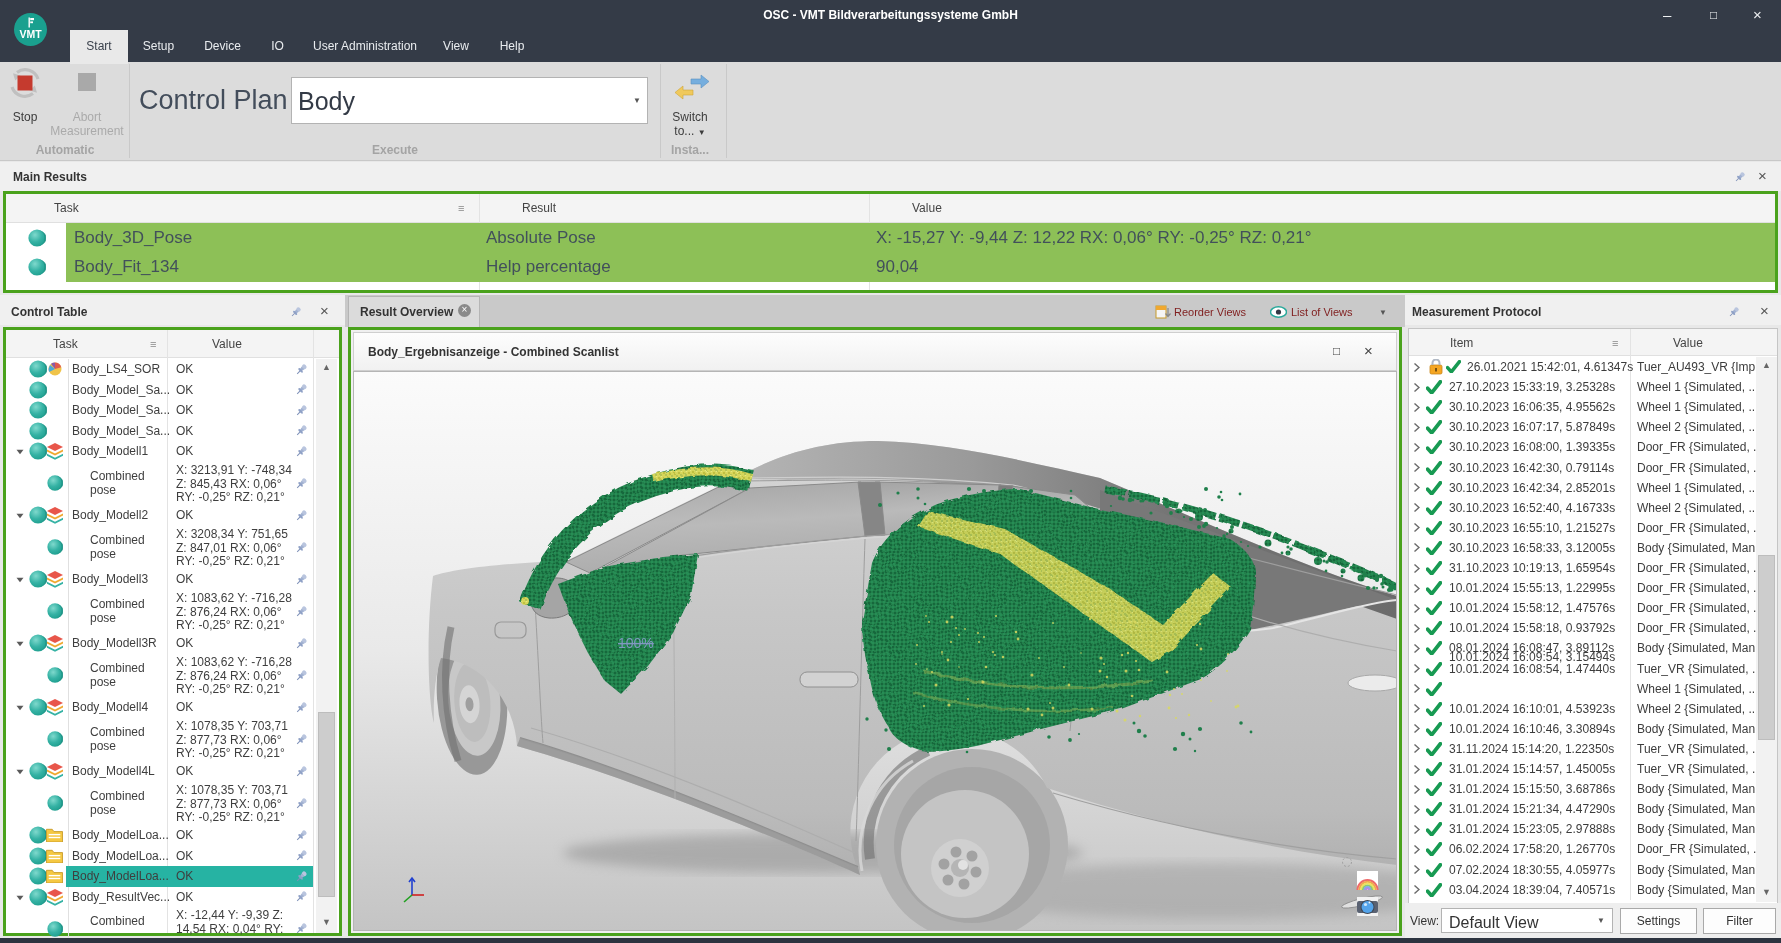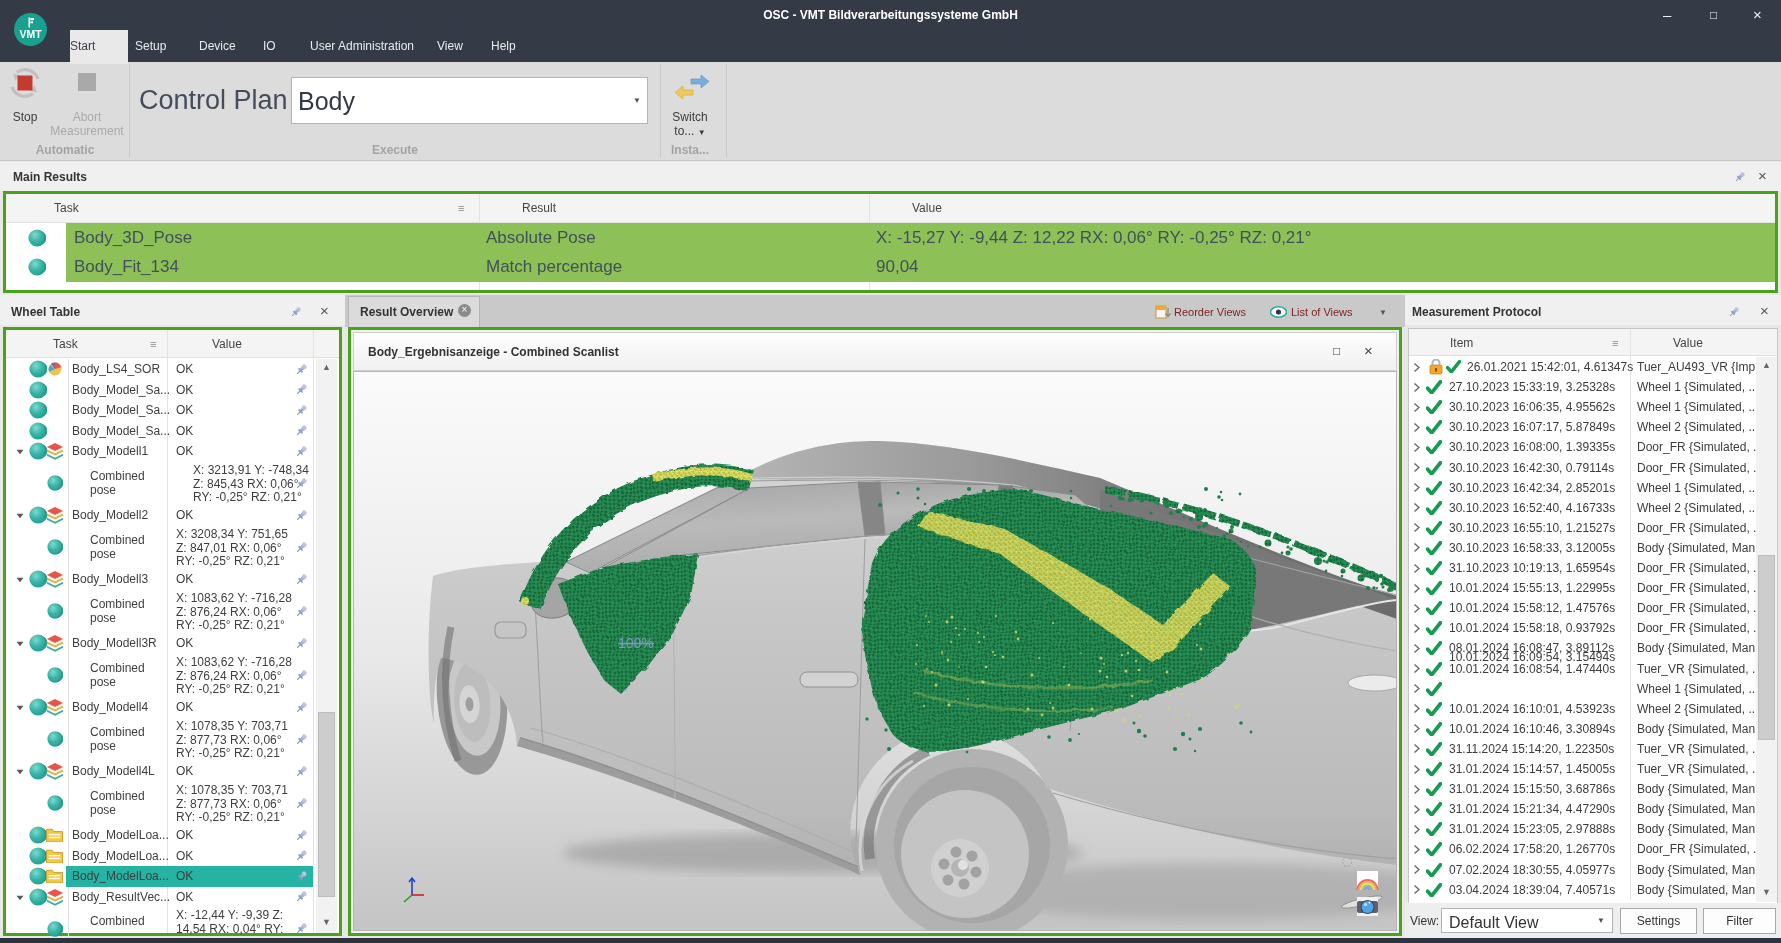--- a/index.html
+++ b/index.html
@@ -2,21 +2,21 @@
 <html><head><meta charset="utf-8">
 <style>
 * { margin:0; padding:0; box-sizing:border-box; }
 html,body { width:1781px; height:943px; overflow:hidden; }
 body { font-family:"Liberation Sans", sans-serif; background:#e8e8e8; position:relative; }
 .abs { position:absolute; }
 .titlebar { left:0; top:0; width:1781px; height:30px; background:#343b47; }
 .tabbar { left:0; top:30px; width:1781px; height:32px; background:#343b47; }
 .title { width:100%; text-align:center; top:8px; color:#fff; font-size:12px; font-weight:bold; }
 .winbtn { top:9px; color:#eef0f2; font-size:13px; }
-.tab { top:30px; height:32px; line-height:32px; color:#e9ecef; font-size:12px; }
+.tab { top:30px; height:32px; line-height:32px; color:#e9ecef; font-size:12px; text-align:center; }
 .tabactive { background:#e9e9e9; color:#3a414c; }
 .logo { left:14px; top:13px; width:33px; height:33px; border-radius:50%; background:#1aa08f; z-index:5; }
 .logo-txt { left:0; top:15px; width:33px; text-align:center; color:#fff; font-weight:bold; font-size:10.5px; letter-spacing:0px; }
 .ribbon { left:0; top:62px; width:1781px; height:99px; background:#dcdcdc; border-bottom:1px solid #c8c8c8; }
 .rsep { top:2px; width:1px; height:94px; background:#c9c9c9; }
 .grouplbl { color:#a4a4a4; font-size:12px; font-weight:bold; text-align:center; }
 .btnlbl { color:#3c3c3c; font-size:12px; text-align:center; }
 .btnlbl-dis { color:#aaaaaa; font-size:12px; text-align:center; }
 .cplan { color:#434d5b; font-size:27px; }
 .combo { background:#fff; border:1px solid #b3b3b3; }
@@ -157,24 +157,24 @@
 <svg class="abs" style="left:28px;top:229px" width="18" height="18" viewBox="0 0 18 18">
     <use href="#tealcircle"></use>
   </svg>
 <div class="abs mrrow-txt" style="left:74px;top:228px">Body_3D_Pose</div>
 <div class="abs mrrow-txt" style="left:486px;top:228px">Absolute Pose</div>
 <div class="abs mrrow-txt" style="left:876px;top:228px">X: -15,27 Y: -9,44 Z: 12,22 RX: 0,06° RY: -0,25° RZ: 0,21°</div>
 <svg class="abs" style="left:28px;top:258px" width="18" height="18" viewBox="0 0 18 18">
     <use href="#tealcircle"></use>
   </svg>
 <div class="abs mrrow-txt" style="left:74px;top:257px">Body_Fit_134</div>
-<div class="abs mrrow-txt" style="left:486px;top:257px">Match percentage</div>
+<div class="abs mrrow-txt" style="left:486px;top:257px">Help percentage</div>
 <div class="abs mrrow-txt" style="left:876px;top:257px">90,04</div>
 <div class="abs phead" style="left:0;top:295px;width:345px;height:30px"></div>
-<div class="abs ptitle" style="left:11px;top:305px">Wheel Table</div>
+<div class="abs ptitle" style="left:11px;top:305px">Control Table</div>
 <svg class="abs" style="left:290px;top:306px" width="12" height="12" viewBox="0 0 14 14">
     <use href="#pin"></use>
   </svg>
 <div class="abs" style="left:320px;top:302px;color:#555;font-size:15px">×</div>
 <div class="abs gbox" style="left:3px;top:327px;width:339px;height:609px"></div>
 <div class="abs" style="left:6px;top:330px;width:333px;height:28px;background:#f4f4f4;border-bottom:1px solid #e0e0e0"></div>
 <div class="abs th" style="left:17px;top:337px">Task</div>
 <div class="abs th" style="left:176px;top:337px">Value</div>
 <div class="abs" style="left:150px;top:338px;color:#888;font-size:11px">≡</div>
 <div class="abs colsep" style="left:167px;top:330px;height:603px"></div>
@@ -227,21 +227,21 @@
 <div class="cell rt-txt" style="left:72px;top:444px;width:97px">Body_Modell1</div>
 <div class="cell rt-val" style="left:176px;top:444px;width:120px">OK</div>
 <svg class="pinsvg" style="left:295px;top:445px" viewBox="0 0 14 14">
     <use href="#pin"></use>
   </svg>
 <div class="abs" style="left:68px;top:462px;width:1px;height:43.5px;background:#e0e0e0"></div>
 <svg class="abs" style="left:47px;top:475.25px" width="16" height="16" viewBox="0 0 18 18">
     <use href="#tealcircle"></use>
   </svg>
 <div class="abs rt-txt" style="left:90px;top:470px;line-height:13.5px">Combined<br>pose</div>
-<div class="abs small3" style="left:193px;top:464px">X: 3213,91 Y: -748,34<br>Z: 845,43 RX: 0,06°<br>RY: -0,25° RZ: 0,21°</div>
+<div class="abs small3" style="left:176px;top:464px">X: 3213,91 Y: -748,34<br>Z: 845,43 RX: 0,06°<br>RY: -0,25° RZ: 0,21°</div>
 <svg class="pinsvg" style="left:295px;top:477px" viewBox="0 0 14 14">
     <use href="#pin"></use>
   </svg>
 <svg class="abs" style="left:16px;top:512.25px" width="8" height="7" viewBox="0 0 8 8">
     <use href="#expd"></use>
   </svg>
 <svg class="abs" style="left:29px;top:506.25px" width="18" height="18" viewBox="0 0 18 18">
     <use href="#tealcircle"></use>
   </svg>
 <svg class="abs" style="left:47px;top:507.25px" width="16" height="17" viewBox="0 0 16 17">

